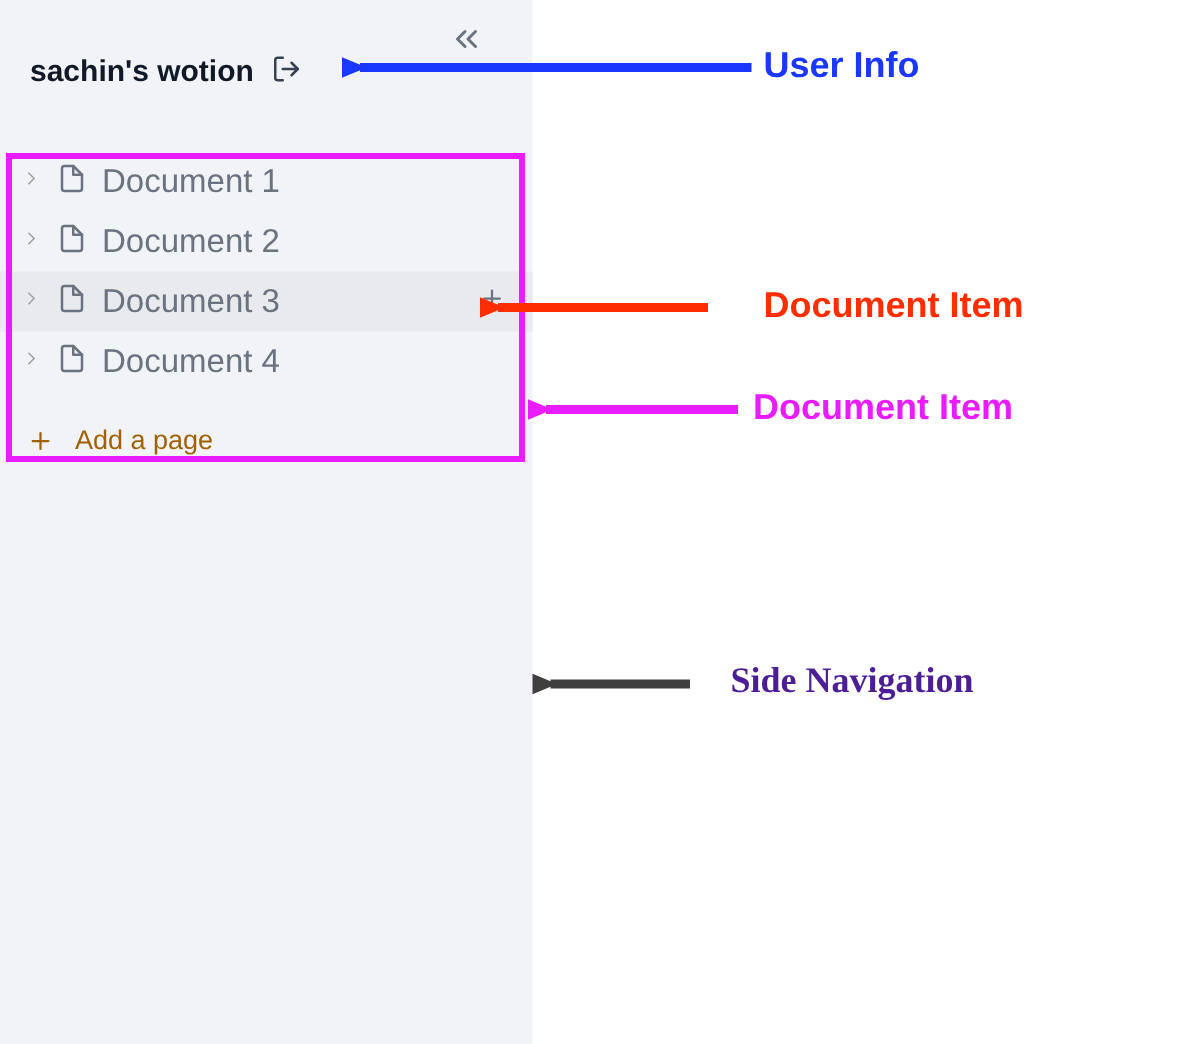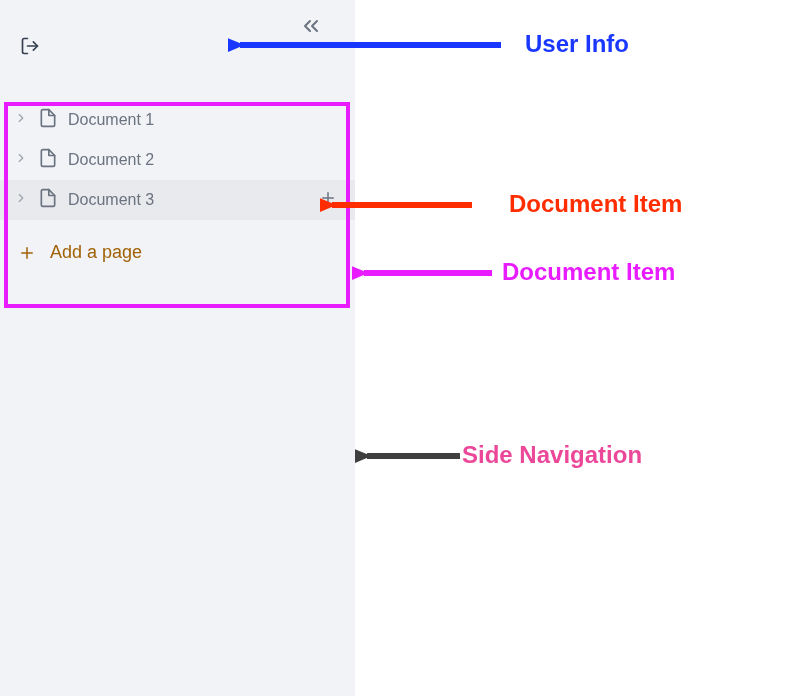--- a/index.html
+++ b/index.html
@@ -57,21 +57,21 @@
       height: 40px;
       padding: 0 18px 0 14px;
       gap: 10px;
       cursor: pointer;
       color: #6b7280;
     }
     .doc-item.hovered { background: #e8eaed; }
     .doc-item .chevron { color: #9ca3af; flex-shrink: 0; }
     .doc-item .doc-icon { color: #6b7280; flex-shrink: 0; }
     .doc-label {
-      font-size: 16px;
+      font-size: 22px;
       color: #6b7280;
       flex: 1;
     }
     .doc-add {
       color: #6b7280;
       flex-shrink: 0;
     }
     .add-page {
       display: flex;
       align-items: center;
@@ -96,20 +96,21 @@
 <div class="sidebar">
 
   <div class="collapse-btn">
     <svg width="24" height="24" viewBox="0 0 24 24" fill="none" stroke="currentColor" stroke-width="2" stroke-linecap="round" stroke-linejoin="round">
         <polyline points="11 17 6 12 11 7"></polyline>
         <polyline points="18 17 13 12 18 7"></polyline>
       </svg>
   </div>
 
   <div class="user-info">
+    <span class="user-name">sachin's wotion</span>
     <span class="logout-icon">
       <svg width="20" height="20" viewBox="0 0 24 24" fill="none" stroke="currentColor" stroke-width="2" stroke-linecap="round" stroke-linejoin="round">
           <path d="M9 21H5a2 2 0 0 1-2-2V5a2 2 0 0 1 2-2h4"></path>
           <polyline points="16 17 21 12 16 7"></polyline>
           <line x1="21" y1="12" x2="9" y2="12"></line>
         </svg>
     </span>
   </div>
 
   <div class="doc-list" id="doc-list">
@@ -140,20 +141,30 @@
         <span class="doc-icon"><svg width="20" height="20" viewBox="0 0 24 24" fill="none" stroke="currentColor" stroke-width="2" stroke-linecap="round" stroke-linejoin="round">
             <path d="M13 2H6a2 2 0 0 0-2 2v16a2 2 0 0 0 2 2h12a2 2 0 0 0 2-2V9z"></path>
             <polyline points="13 2 13 9 20 9"></polyline>
           </svg></span>
         <span class="doc-label">Document 3</span>
         <span class="doc-add"><svg width="18" height="18" viewBox="0 0 24 24" fill="none" stroke="currentColor" stroke-width="2" stroke-linecap="round" stroke-linejoin="round">
             <line x1="12" y1="5" x2="12" y2="19"></line>
             <line x1="5" y1="12" x2="19" y2="12"></line>
           </svg></span>
       </div>
+      <div class="doc-item">
+        <span class="chevron"><svg width="14" height="14" viewBox="0 0 24 24" fill="none" stroke="currentColor" stroke-width="2" stroke-linecap="round" stroke-linejoin="round">
+            <polyline points="9 18 15 12 9 6"></polyline>
+          </svg></span>
+        <span class="doc-icon"><svg width="20" height="20" viewBox="0 0 24 24" fill="none" stroke="currentColor" stroke-width="2" stroke-linecap="round" stroke-linejoin="round">
+            <path d="M13 2H6a2 2 0 0 0-2 2v16a2 2 0 0 0 2 2h12a2 2 0 0 0 2-2V9z"></path>
+            <polyline points="13 2 13 9 20 9"></polyline>
+          </svg></span>
+        <span class="doc-label">Document 4</span>
+      </div>
     </div>
 
   <div class="add-page">
     <svg width="18" height="18" viewBox="0 0 24 24" fill="none" stroke="currentColor" stroke-width="2" stroke-linecap="round" stroke-linejoin="round">
         <line x1="12" y1="5" x2="12" y2="19"></line>
         <line x1="5" y1="12" x2="19" y2="12"></line>
       </svg>
     <span>Add a page</span>
   </div>
 
@@ -161,21 +172,21 @@
 </div>
 
 <svg class="arrow-svg" style="left:228px; top:30px;" width="280" height="30">
   <defs>
       <marker id="ah-blue" viewBox="0 0 12 12" refX="1" refY="6" markerWidth="9" markerHeight="9" orient="auto">
         <path d="M12,1 L0,6 L12,11 z" fill="#1a37ff"></path>
       </marker>
     </defs>
   <line x1="273" y1="15" x2="12" y2="15" stroke="#1a37ff" stroke-width="6" marker-end="url(#ah-blue)"></line>
 </svg>
-<div class="annotation-label" style="left:509px; top:30px; color:#1a37ff;margin-left:16px;">User Info</div>
+<div class="annotation-label" style="left:509px; top:30px; color:#1a37ff;">User Info</div>
 
 <svg class="arrow-svg" style="left:320px; top:190px;" width="160" height="30">
   <defs>
       <marker id="ah-red" viewBox="0 0 12 12" refX="1" refY="6" markerWidth="9" markerHeight="9" orient="auto">
         <path d="M12,1 L0,6 L12,11 z" fill="#ff2d00"></path>
       </marker>
     </defs>
   <line x1="152" y1="15" x2="12" y2="15" stroke="#ff2d00" stroke-width="6" marker-end="url(#ah-red)"></line>
 </svg>
 <div class="annotation-label" style="left:509px; top:190px; color:#ff2d00;">Document Item</div>
@@ -191,13 +202,13 @@
 <div class="annotation-label" style="left:502px; top:258px; color:#e91cff;">Document Item</div>
 
 <svg class="arrow-svg" style="left:355px; top:441px;" width="110" height="30">
   <defs>
       <marker id="ah-grey" viewBox="0 0 12 12" refX="1" refY="6" markerWidth="9" markerHeight="9" orient="auto">
         <path d="M12,1 L0,6 L12,11 z" fill="#3f3f3f"></path>
       </marker>
     </defs>
   <line x1="105" y1="15" x2="12" y2="15" stroke="#3f3f3f" stroke-width="6" marker-end="url(#ah-grey)"></line>
 </svg>
-<div class="annotation-label" style="left:462px; top:441px; color:#ec4899;">Side Navigation</div>
+<div class="annotation-label" style="left:487px; top:441px; color:#4c1d95;font-family:Liberation Serif, serif;">Side Navigation</div>
 
 </body></html>

